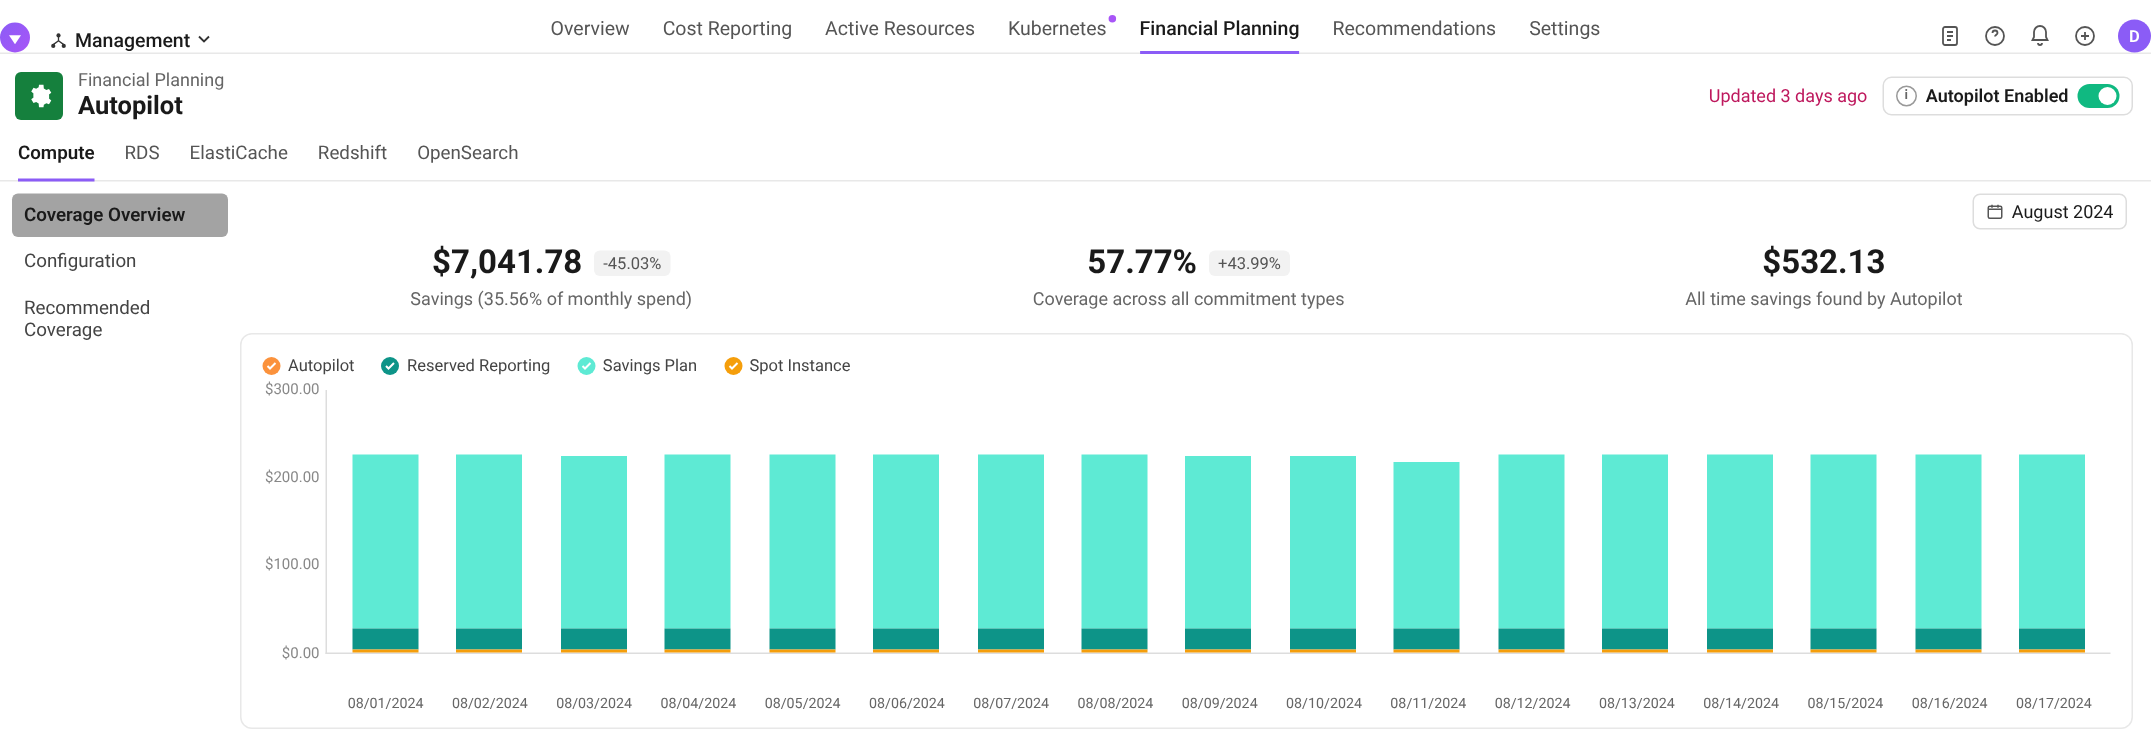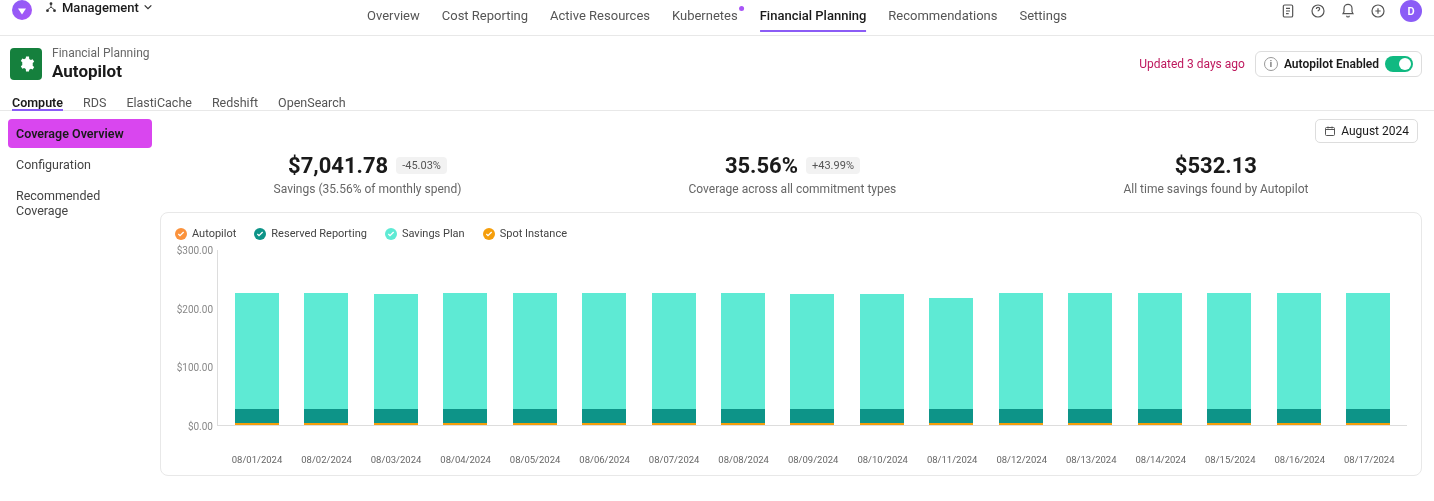--- a/index.html
+++ b/index.html
@@ -1,17 +1,17 @@
 <!DOCTYPE html>
 <html><head>
 <meta charset="utf-8">
 <style>
 * { box-sizing: border-box; margin: 0; padding: 0; }
 body { font-family: -apple-system, BlinkMacSystemFont, "Segoe UI", Roboto, Helvetica, Arial, sans-serif; font-size: 13px; color: #1a1a1a; background: #fff; width: 1434px; }
-.topbar { display: flex; align-items: flex-start; height: 36px; padding: 0 12px; border-bottom: 1px solid #e8e8e8; }
+.topbar { display: flex; align-items: flex-end; height: 36px; padding: 0 0; border-bottom: 1px solid #e8e8e8; }
 .logo { width: 20px; height: 20px; background: linear-gradient(135deg,#8b5cf6,#a855f7); border-radius: 50%; display: flex; align-items: center; justify-content: center; margin-right: 12px; flex-shrink:0;}
 .logo svg { width:12px; height:12px; }
 .ws-selector { display: flex; align-items: center; gap: 4px; font-size: 13px; cursor: pointer; font-weight:500;}
 .ws-selector .dots { display:inline-flex; align-items:center; justify-content:center; width:14px; height:14px;}
 .topnav { display: flex; gap: 22px; position:absolute; left:50%; transform:translateX(-50%); }
 .topnav-item { font-size: 13px; color: #555; cursor: pointer; padding: 8px 0; position: relative; }
 .topnav-item.active { color: #1a1a1a; font-weight:500;}
 .topnav-item.active::after { content:""; position:absolute; left:0; right:0; bottom:-1px; height:2px; background:#8b5cf6; }
 .topnav-item .dot { position:absolute; top:6px; right:-6px; width:5px; height:5px; background:#a855f7; border-radius:50%; }
 .topbar-right { margin-left:auto; display:flex; align-items:center; gap:14px; color:#555;}
@@ -22,27 +22,27 @@
 .module-icon svg { width:18px; height:18px; fill:#fff;}
 .breadcrumb { font-size:12px; color:#666; }
 .page-title { font-size:17px; font-weight:700; color:#1a1a1a; margin-top:1px;}
 .header-right { margin-left:auto; display:flex; align-items:center; gap:10px; }
 .updated { font-size:12px; color:#be185d; }
 .autopilot-badge { display:flex; align-items:center; gap:6px; border:1px solid #ddd; border-radius:6px; padding:4px 8px; font-size:12px; font-weight:600;}
 .toggle { width:28px; height:16px; background:#10b981; border-radius:10px; position:relative; }
 .toggle::after { content:""; position:absolute; width:12px; height:12px; background:#fff; border-radius:50%; top:2px; right:2px; }
 .info-circle { width:14px; height:14px; border:1px solid #999; border-radius:50%; display:inline-flex; align-items:center; justify-content:center; font-size:9px; color:#666;}
 .subtabs { display:flex; gap:20px; padding: 8px 12px 0 12px; border-bottom:1px solid #e8e8e8; }
-.subtab { font-size:12.5px; color:#555; cursor:pointer; position:relative;}
+.subtab { font-size:12.5px; color:#555; padding-bottom:10px; cursor:pointer; position:relative;}
 .subtab.active { color:#1a1a1a; font-weight:600;}
 .subtab.active::after { content:""; position:absolute; left:0; right:0; bottom:-1px; height:2px; background:#8b5cf6;}
 .content { display:flex; }
 .sidebar { width:160px; padding:8px; flex-shrink:0;}
 .sidebar-item { font-size:12.5px; padding:7px 8px; border-radius:4px; cursor:pointer; color:#444; margin-bottom:2px;}
-.sidebar-item.active { background:#d946ef; font-weight:600; color:#1a1a1a;}
+.sidebar-item.active { background:#a3a3a3; font-weight:600; color:#1a1a1a;}
 .main { flex:1; padding: 8px 12px 12px 0;}
 .main-top { display:flex; justify-content:flex-end; padding-right:4px; margin-bottom:4px;}
 .date-btn { display:flex; align-items:center; gap:5px; border:1px solid #ddd; border-radius:5px; padding:4px 8px; font-size:12px; cursor:pointer; background:#fff;}
 .kpis { display:flex; justify-content:space-around; padding: 6px 0 16px 0; }
 .kpi { text-align:center; }
 .kpi-top { display:flex; align-items:center; justify-content:center; gap:8px; }
 .kpi-val { font-size:22px; font-weight:700; }
 .kpi-badge { font-size:11px; background:#f2f2f2; color:#555; padding:2px 6px; border-radius:4px;}
 .kpi-sub { font-size:12px; color:#666; margin-top:4px;}
 .chart-card { border:1px solid #e8e8e8; border-radius:8px; padding:14px 14px 10px 14px; }
@@ -175,21 +175,21 @@
     <div class="kpis" id="kpis">
         <div class="kpi">
           <div class="kpi-top">
             <span class="kpi-val">$7,041.78</span>
             <span class="kpi-badge">-45.03%</span>
           </div>
           <div class="kpi-sub">Savings (35.56% of monthly spend)</div>
         </div>
         <div class="kpi">
           <div class="kpi-top">
-            <span class="kpi-val">35.56%</span>
+            <span class="kpi-val">57.77%</span>
             <span class="kpi-badge">+43.99%</span>
           </div>
           <div class="kpi-sub">Coverage across all commitment types</div>
         </div>
         <div class="kpi">
           <div class="kpi-top">
             <span class="kpi-val">$532.13</span>
           </div>
           <div class="kpi-sub">All time savings found by Autopilot</div>
         </div>

